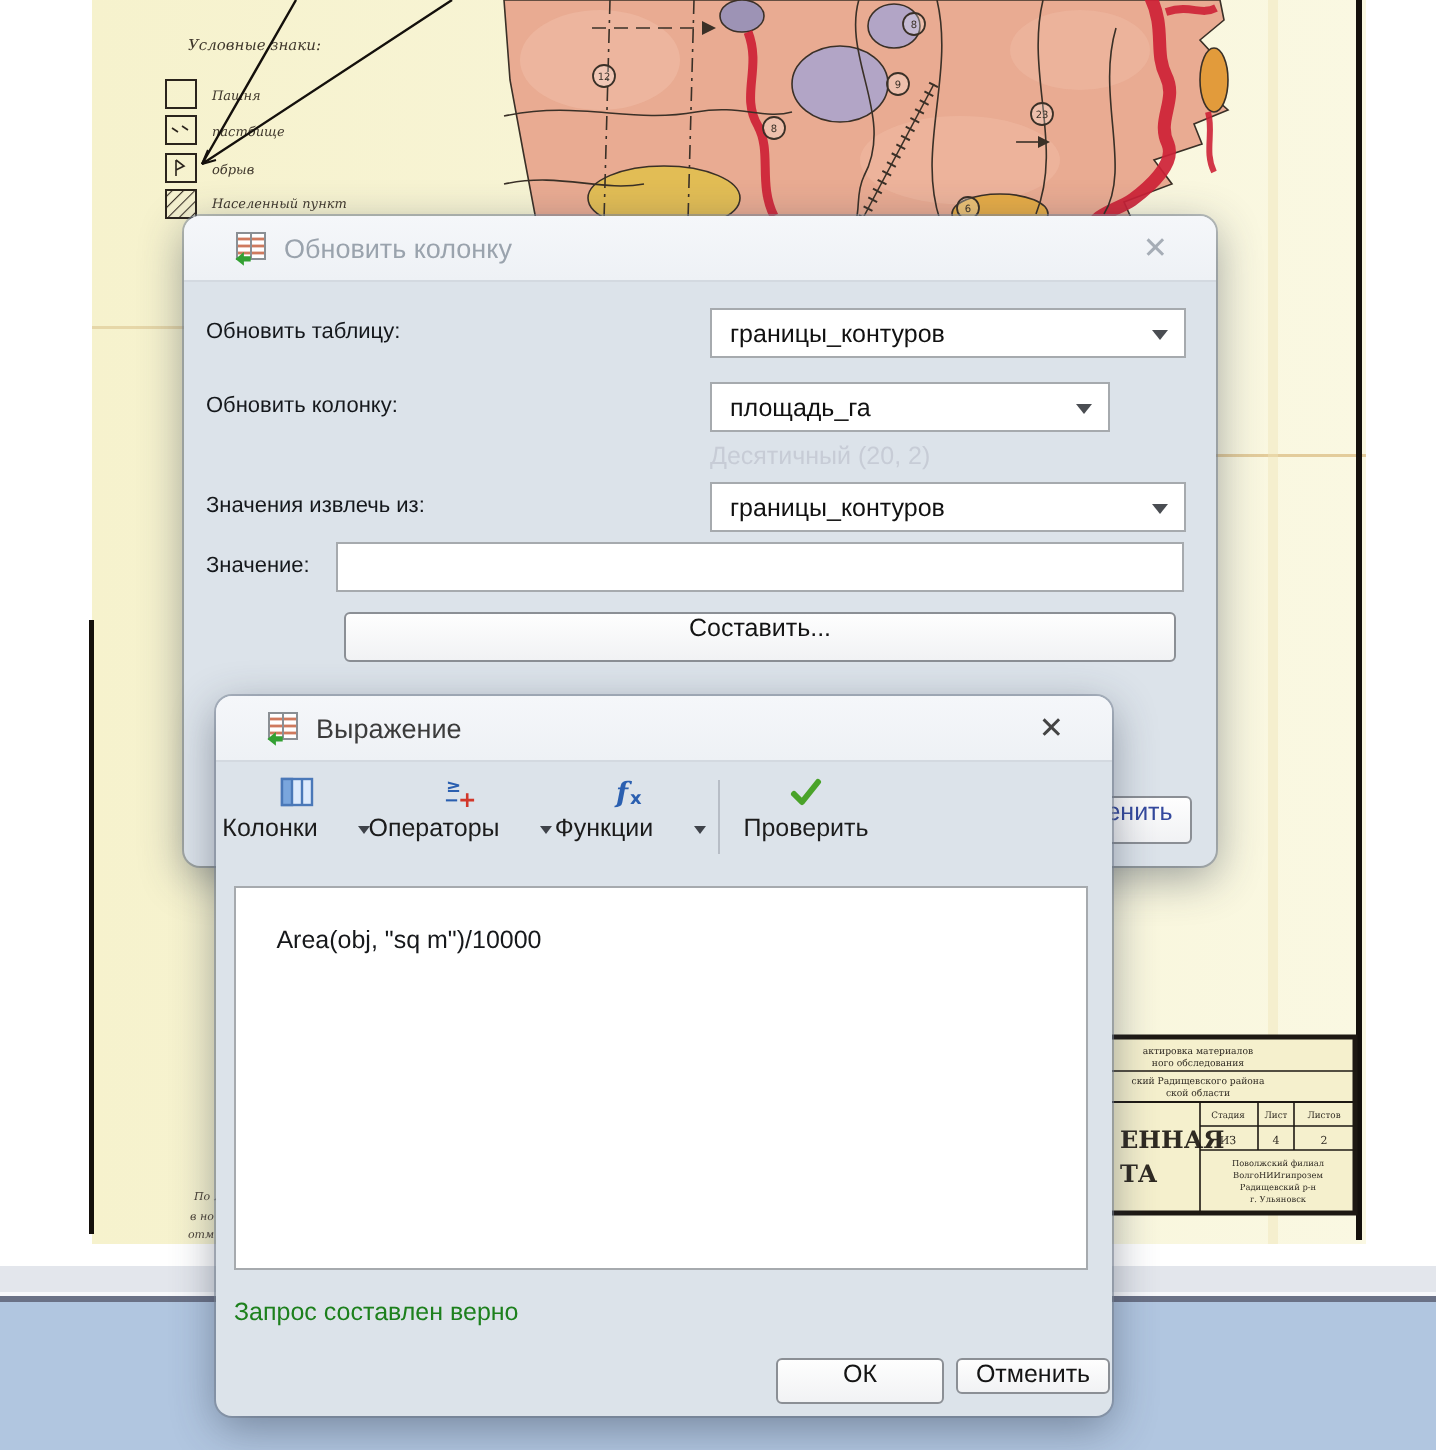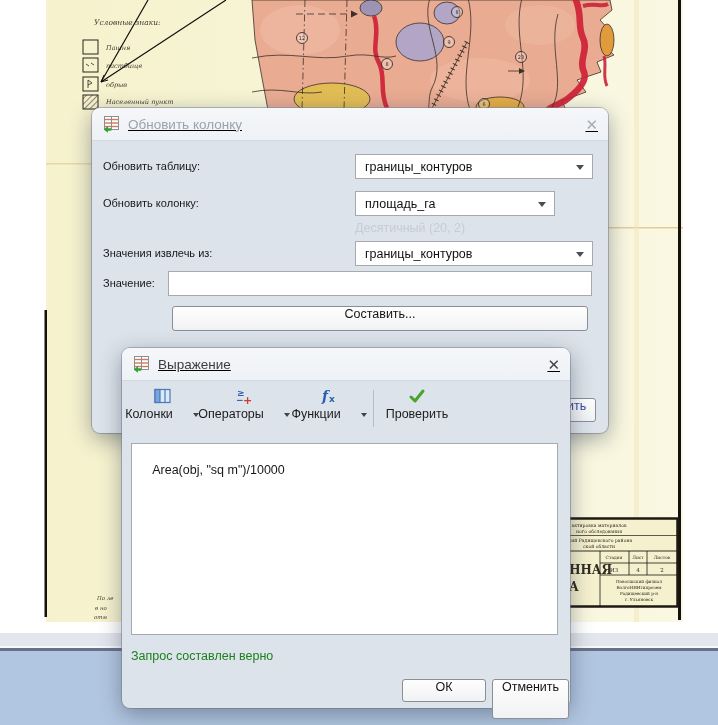--- a/index.html
+++ b/index.html
@@ -4,25 +4,25 @@
 <style>
   html,body{margin:0;padding:0;width:718px;height:725px;overflow:hidden;background:#fff;
     font-family:"Liberation Sans",sans-serif;}
   #stage{position:relative;width:718px;height:725px;}
   #bg{position:absolute;left:0;top:0;z-index:0;}
 
   
   .dlg{position:absolute;background:#dce3ea;border-radius:8px;
        box-shadow:0 6px 22px rgba(45,55,75,.45),0 0 0 1px rgba(135,145,160,.55);}
   #dlg-update{left:92px;top:108px;width:516px;height:325px;z-index:10;}
-  #dlg-expr{left:122px;top:348px;width:448px;height:360px;z-index:20;}
+  #dlg-expr{left:108px;top:348px;width:448px;height:360px;z-index:20;}
 
   .dlg-title{position:absolute;left:0;top:0;right:0;height:33px;
       background:linear-gradient(#f5f7fa,#eef1f5);border-bottom:1px solid #d3d9e0;
-      border-radius:8px 8px 0 0;display:flex;align-items:center;padding:0 10px;gap:8px;box-sizing:border-box;text-decoration:underline;}
+      border-radius:8px 8px 0 0;display:flex;align-items:center;padding:0 24px;gap:8px;box-sizing:border-box;}
   .dlg-title .ttl{font-size:13.5px;}
   #dlg-update .ttl{color:#9aa3ad;}
   #dlg-expr .ttl{color:#3c3c3c;}
   .close-x{margin-left:auto;font-size:15px;line-height:1;cursor:default;}
   #dlg-update .close-x{color:#a6adb6;}
   #dlg-expr .close-x{color:#444;}
 
   .lbl{position:absolute;font-size:11px;color:#15181c;white-space:nowrap;}
   .combo,.tinput{position:absolute;background:#fff;border:1px solid #a6aaae;box-sizing:border-box;
       height:25px;display:flex;align-items:center;padding:0 9px;font-size:12.5px;color:#111;}
@@ -317,18 +317,18 @@
 
   <div class="textarea" style="left:9px;top:95px;width:427px;height:192px;">
     <span>Area(obj, "sq m")/10000</span>
   </div>
 
   <span class="status-ok" style="left:9px;top:301px;">Запрос составлен верно</span>
 
   <div class="btn" style="left:280px;top:331px;width:84px;height:23px;">
     <span>ОК</span>
   </div>
-  <div class="btn" style="left:370px;top:331px;width:77px;height:40px;">
+  <div class="btn" style="left:370px;top:331px;width:77px;height:18px;">
     <span>Отменить</span>
   </div>
 </div>
 
 </div>
 
 </body></html>

